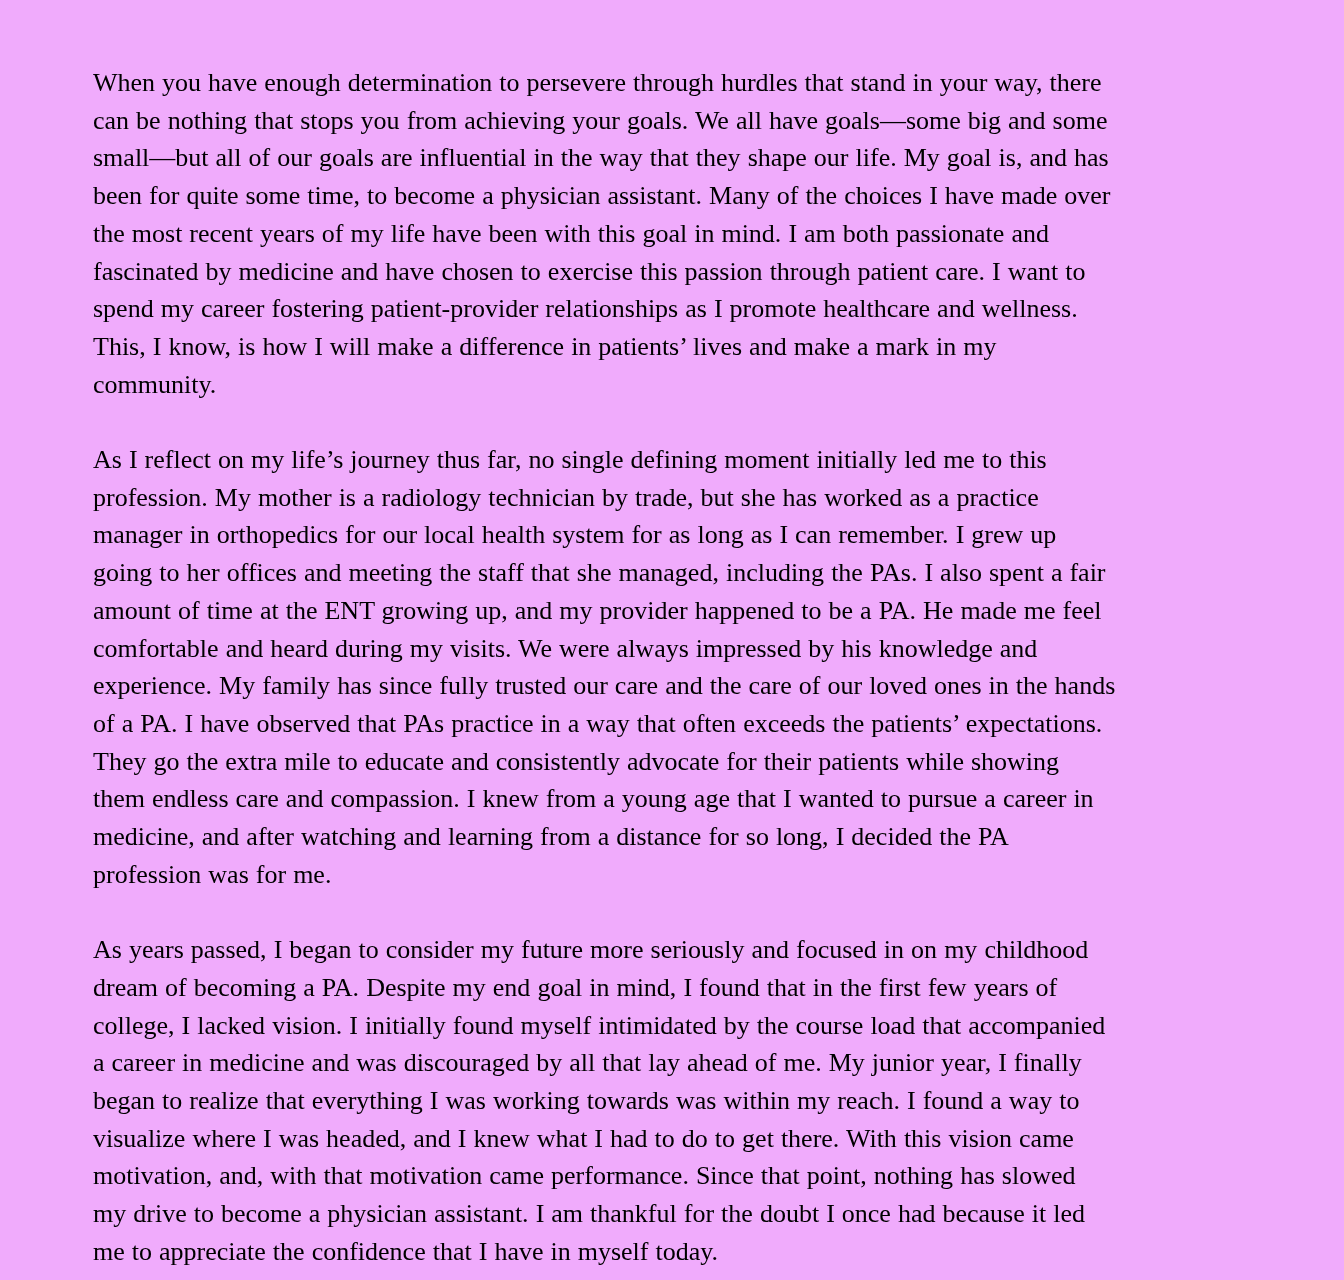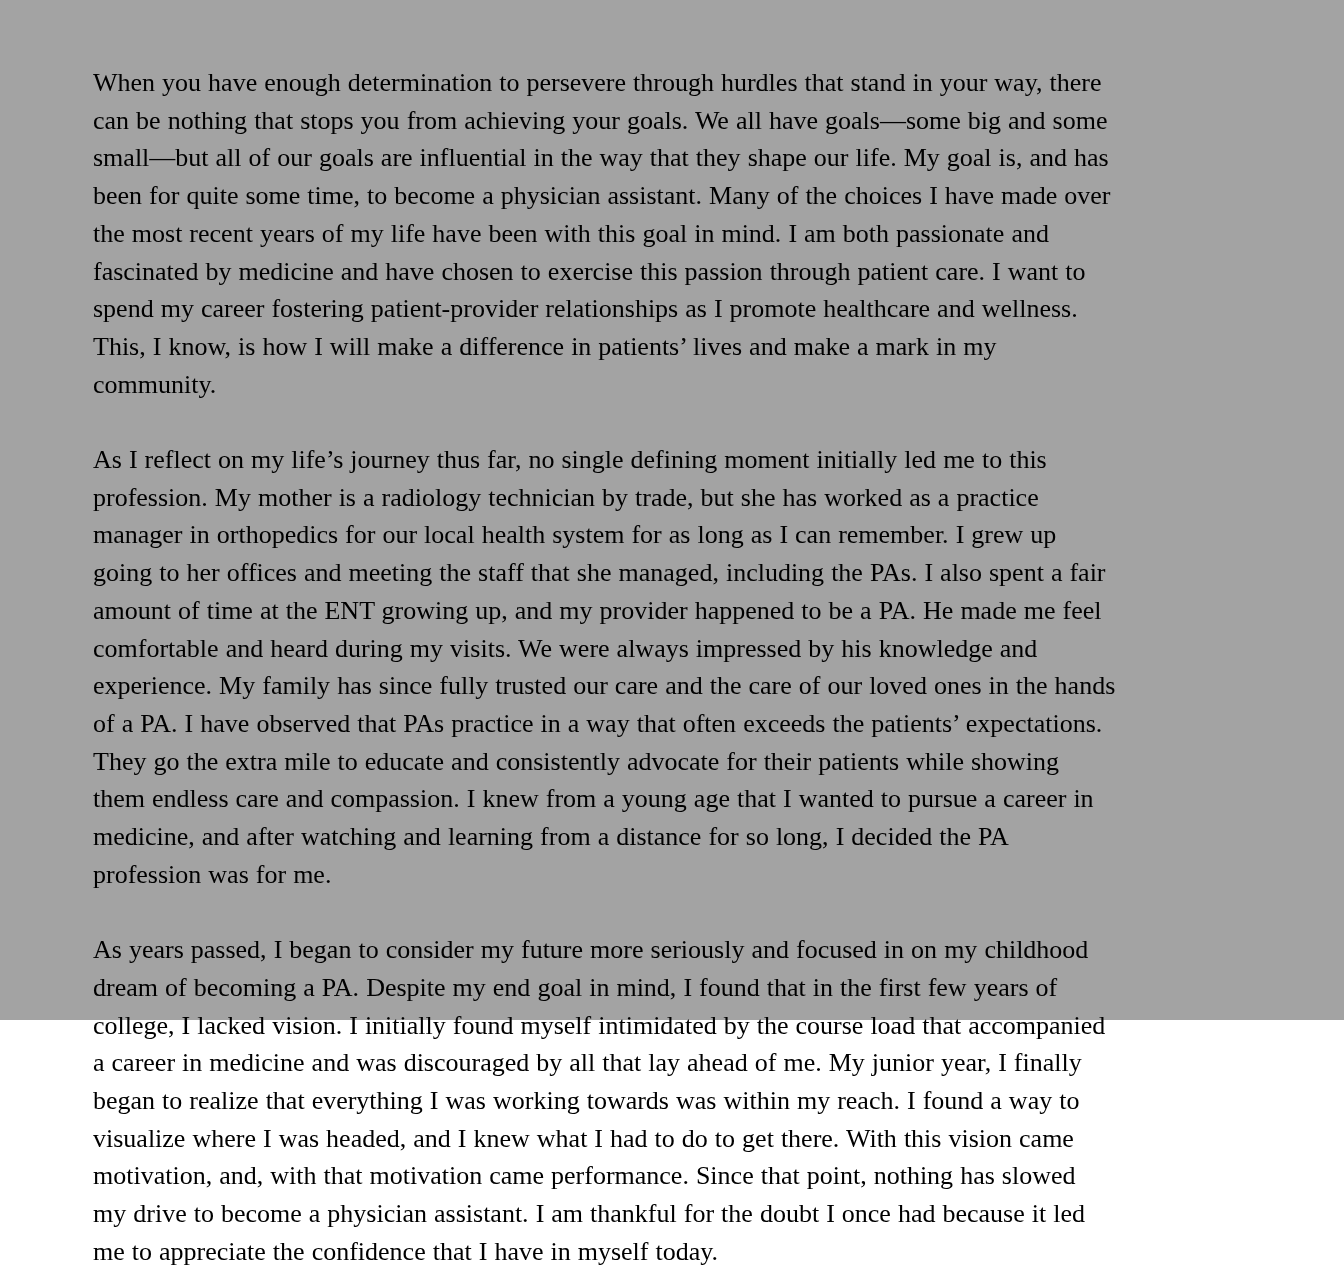--- a/index.html
+++ b/index.html
@@ -8,23 +8,23 @@
     background: #ffffff;
   }
   body {
     width: 1344px;
     height: 1280px;
     overflow: hidden;
   }
   .page {
     box-sizing: border-box;
     width: 1344px;
-    height: 1020px;
+    height: 1280px;
     padding: 64px 78px 0 93px;
-    background: #a3a3a3;
+    background: #f0abfc;
     color: #000000;
     font-family: "Liberation Serif", "DejaVu Serif", serif;
     font-size: 26px;
     line-height: 37.7px;
   }
   .essay-paragraph {
     margin: 0 0 37.7px 0;
     white-space: pre-line;      
     word-spacing: 0.02em;
   }

